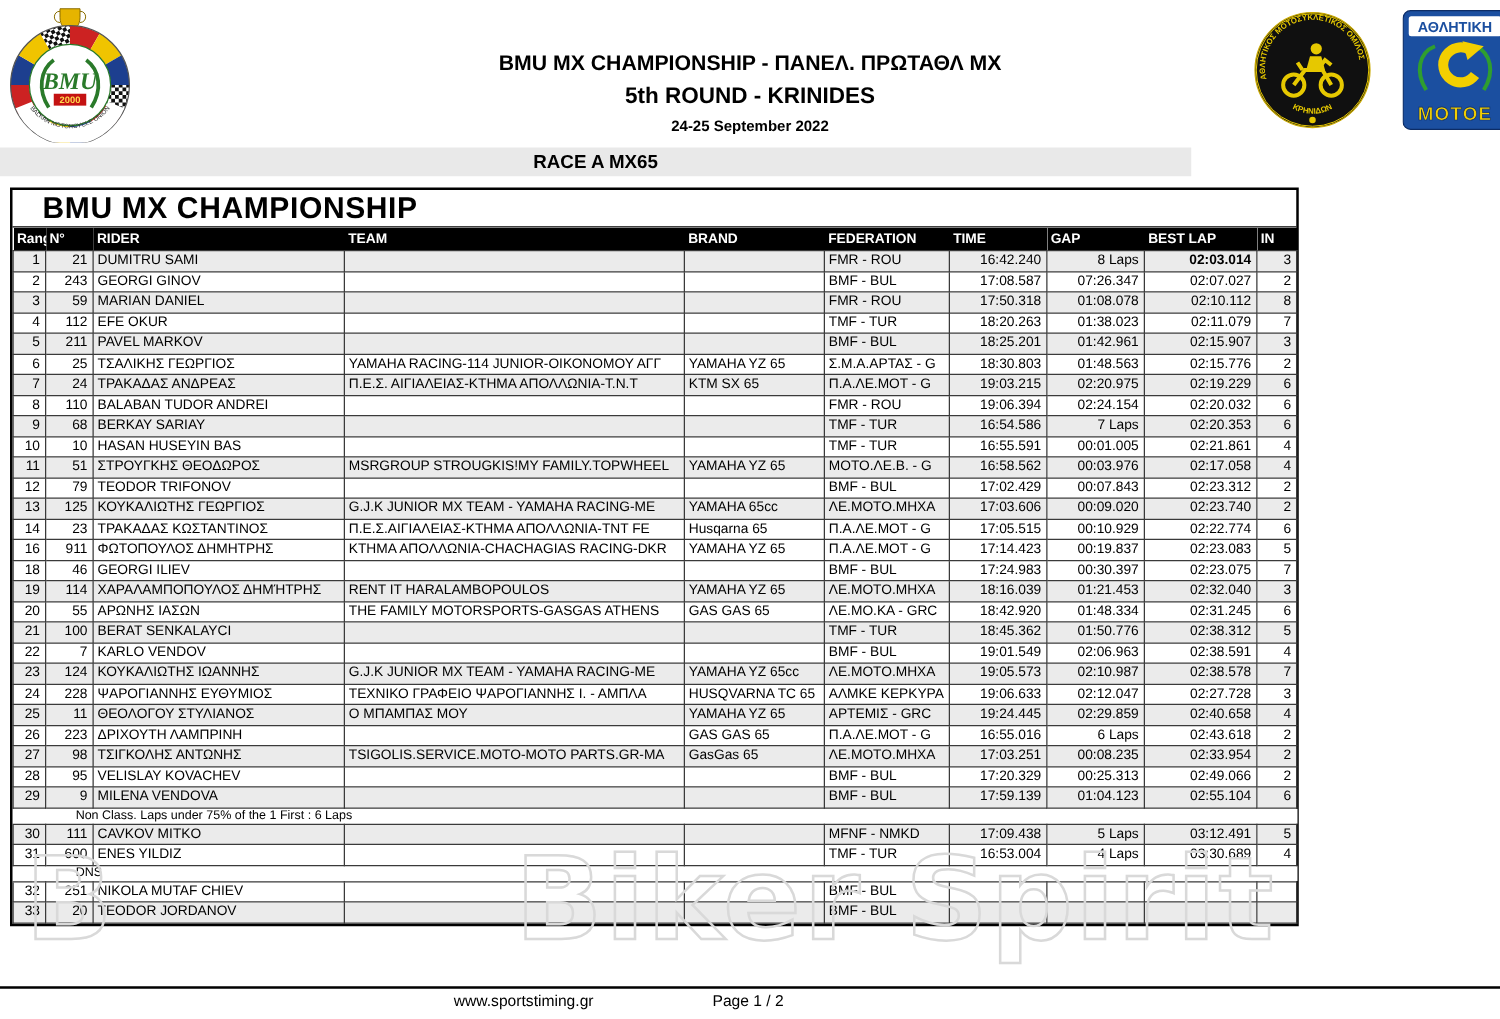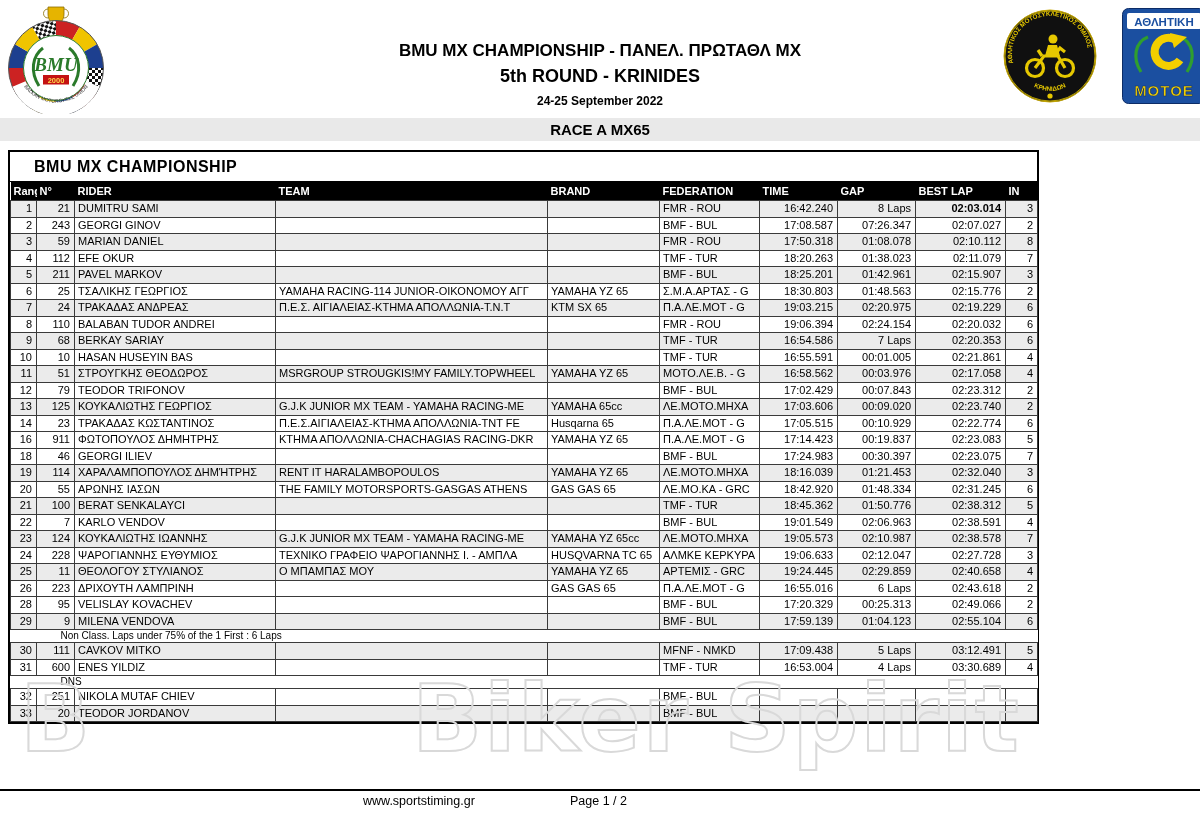--- a/index.html
+++ b/index.html
@@ -4,31 +4,31 @@
 <style>
   html,body{margin:0;padding:0;background:#fff;}
   .page{position:relative;width:1200px;height:815px;background:#ffffff;overflow:hidden;
         font-family:"Liberation Sans","DejaVu Sans",sans-serif;color:#000;}
 
   
   .htitle{position:absolute;left:0;width:1200px;text-align:center;font-weight:bold;}
   .t1{top:41px;font-size:17px;}
   .t2{top:66px;font-size:18px;}
   .hdate{top:94px;font-size:12px;}
-  .race-band{position:absolute;top:118px;left:0;width:1200px;height:23px;background:#e9e9e9;
+  .race-band{position:absolute;top:118px;left:0;width:953px;height:23px;background:#e9e9e9;
              text-align:center;font-weight:bold;font-size:15px;line-height:23px;}
 
   .logo{position:absolute;}
   .logo-bmu{left:8px;top:4px;}
   .logo-club{left:1002px;top:8px;}
   .logo-amotoe{left:1112px;top:8px;margin-left:10px;}
 
   
   .results{position:absolute;left:8px;top:150px;width:1027px;border:2px solid #000;background:#fff;}
-  .table-title{height:29px;line-height:29px;padding-left:24px;font-size:16px;font-weight:bold;
+  .table-title{height:29px;line-height:29px;padding-left:24px;font-size:24px;font-weight:bold;
                letter-spacing:0.5px;border-bottom:1px solid #000;white-space:nowrap;}
   table.res{border-collapse:collapse;table-layout:fixed;width:1027px;}
   col.w0{width:26px}col.w1{width:38px}col.w2{width:201px}col.w3{width:272px}col.w4{width:112px}
   col.w5{width:100px}col.w6{width:78px}col.w7{width:78px}col.w8{width:90px}col.w9{width:32px}
   th{background:#000;color:#fff;font-size:11px;font-weight:bold;text-align:left;height:18px;
      padding:0 3px;border:none;overflow:hidden;white-space:nowrap;}
   td{font-size:11px;height:15.5px;line-height:15.5px;padding:0 3px;border:1px solid #3a3a3a;
      overflow:hidden;white-space:nowrap;background:#fff;}
   tr.shade td{background:#ebebeb;}
   td.c-rank,td.c-num,td.c-time,td.c-gap,td.c-best_lap,td.c-in{text-align:right;padding-right:4px;}
@@ -463,20 +463,32 @@
             <td class="c-num">223</td>
             <td class="c-rider">ΔΡΙΧΟΥΤΗ ΛΑΜΠΡΙΝΗ</td>
             <td class="c-team"></td>
             <td class="c-brand">GAS GAS 65</td>
             <td class="c-federation">Π.Α.ΛΕ.ΜΟΤ - G</td>
             <td class="c-time">16:55.016</td>
             <td class="c-gap">6 Laps</td>
             <td class="c-best_lap">02:43.618</td>
             <td class="c-in">2</td>
           </tr>
+          <tr class="result-row shade">
+            <td class="c-rank">27</td>
+            <td class="c-num">98</td>
+            <td class="c-rider">ΤΣΙΓΚΟΛΗΣ ΑΝΤΩΝΗΣ</td>
+            <td class="c-team">TSIGOLIS.SERVICE.MOTO-MOTO PARTS.GR-MA</td>
+            <td class="c-brand">GasGas 65</td>
+            <td class="c-federation">ΛΕ.ΜΟΤΟ.ΜΗΧΑ</td>
+            <td class="c-time">17:03.251</td>
+            <td class="c-gap">00:08.235</td>
+            <td class="c-best_lap">02:33.954</td>
+            <td class="c-in">2</td>
+          </tr>
           <tr class="result-row">
             <td class="c-rank">28</td>
             <td class="c-num">95</td>
             <td class="c-rider">VELISLAY KOVACHEV</td>
             <td class="c-team"></td>
             <td class="c-brand"></td>
             <td class="c-federation">BMF - BUL</td>
             <td class="c-time">17:20.329</td>
             <td class="c-gap">00:25.313</td>
             <td class="c-best_lap">02:49.066</td>

